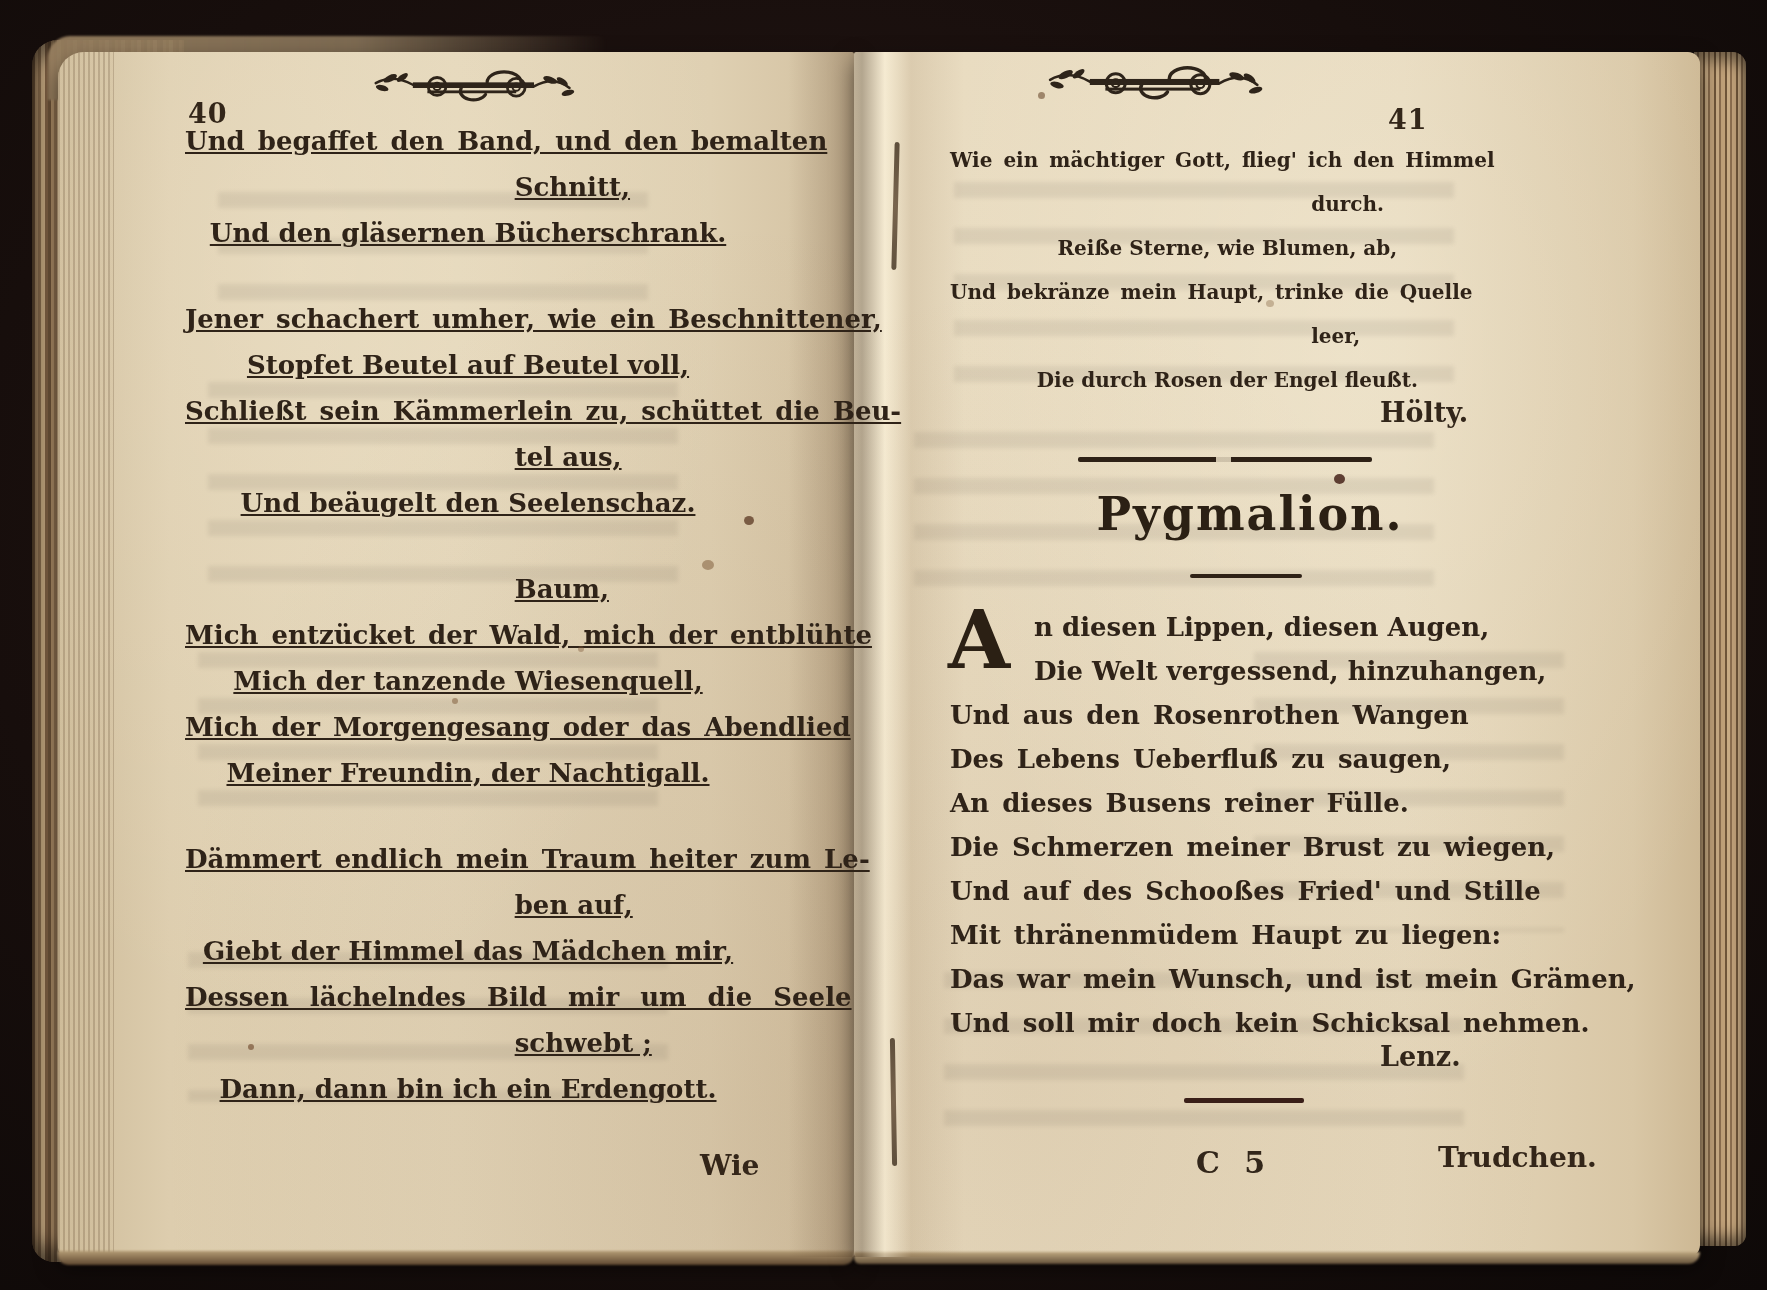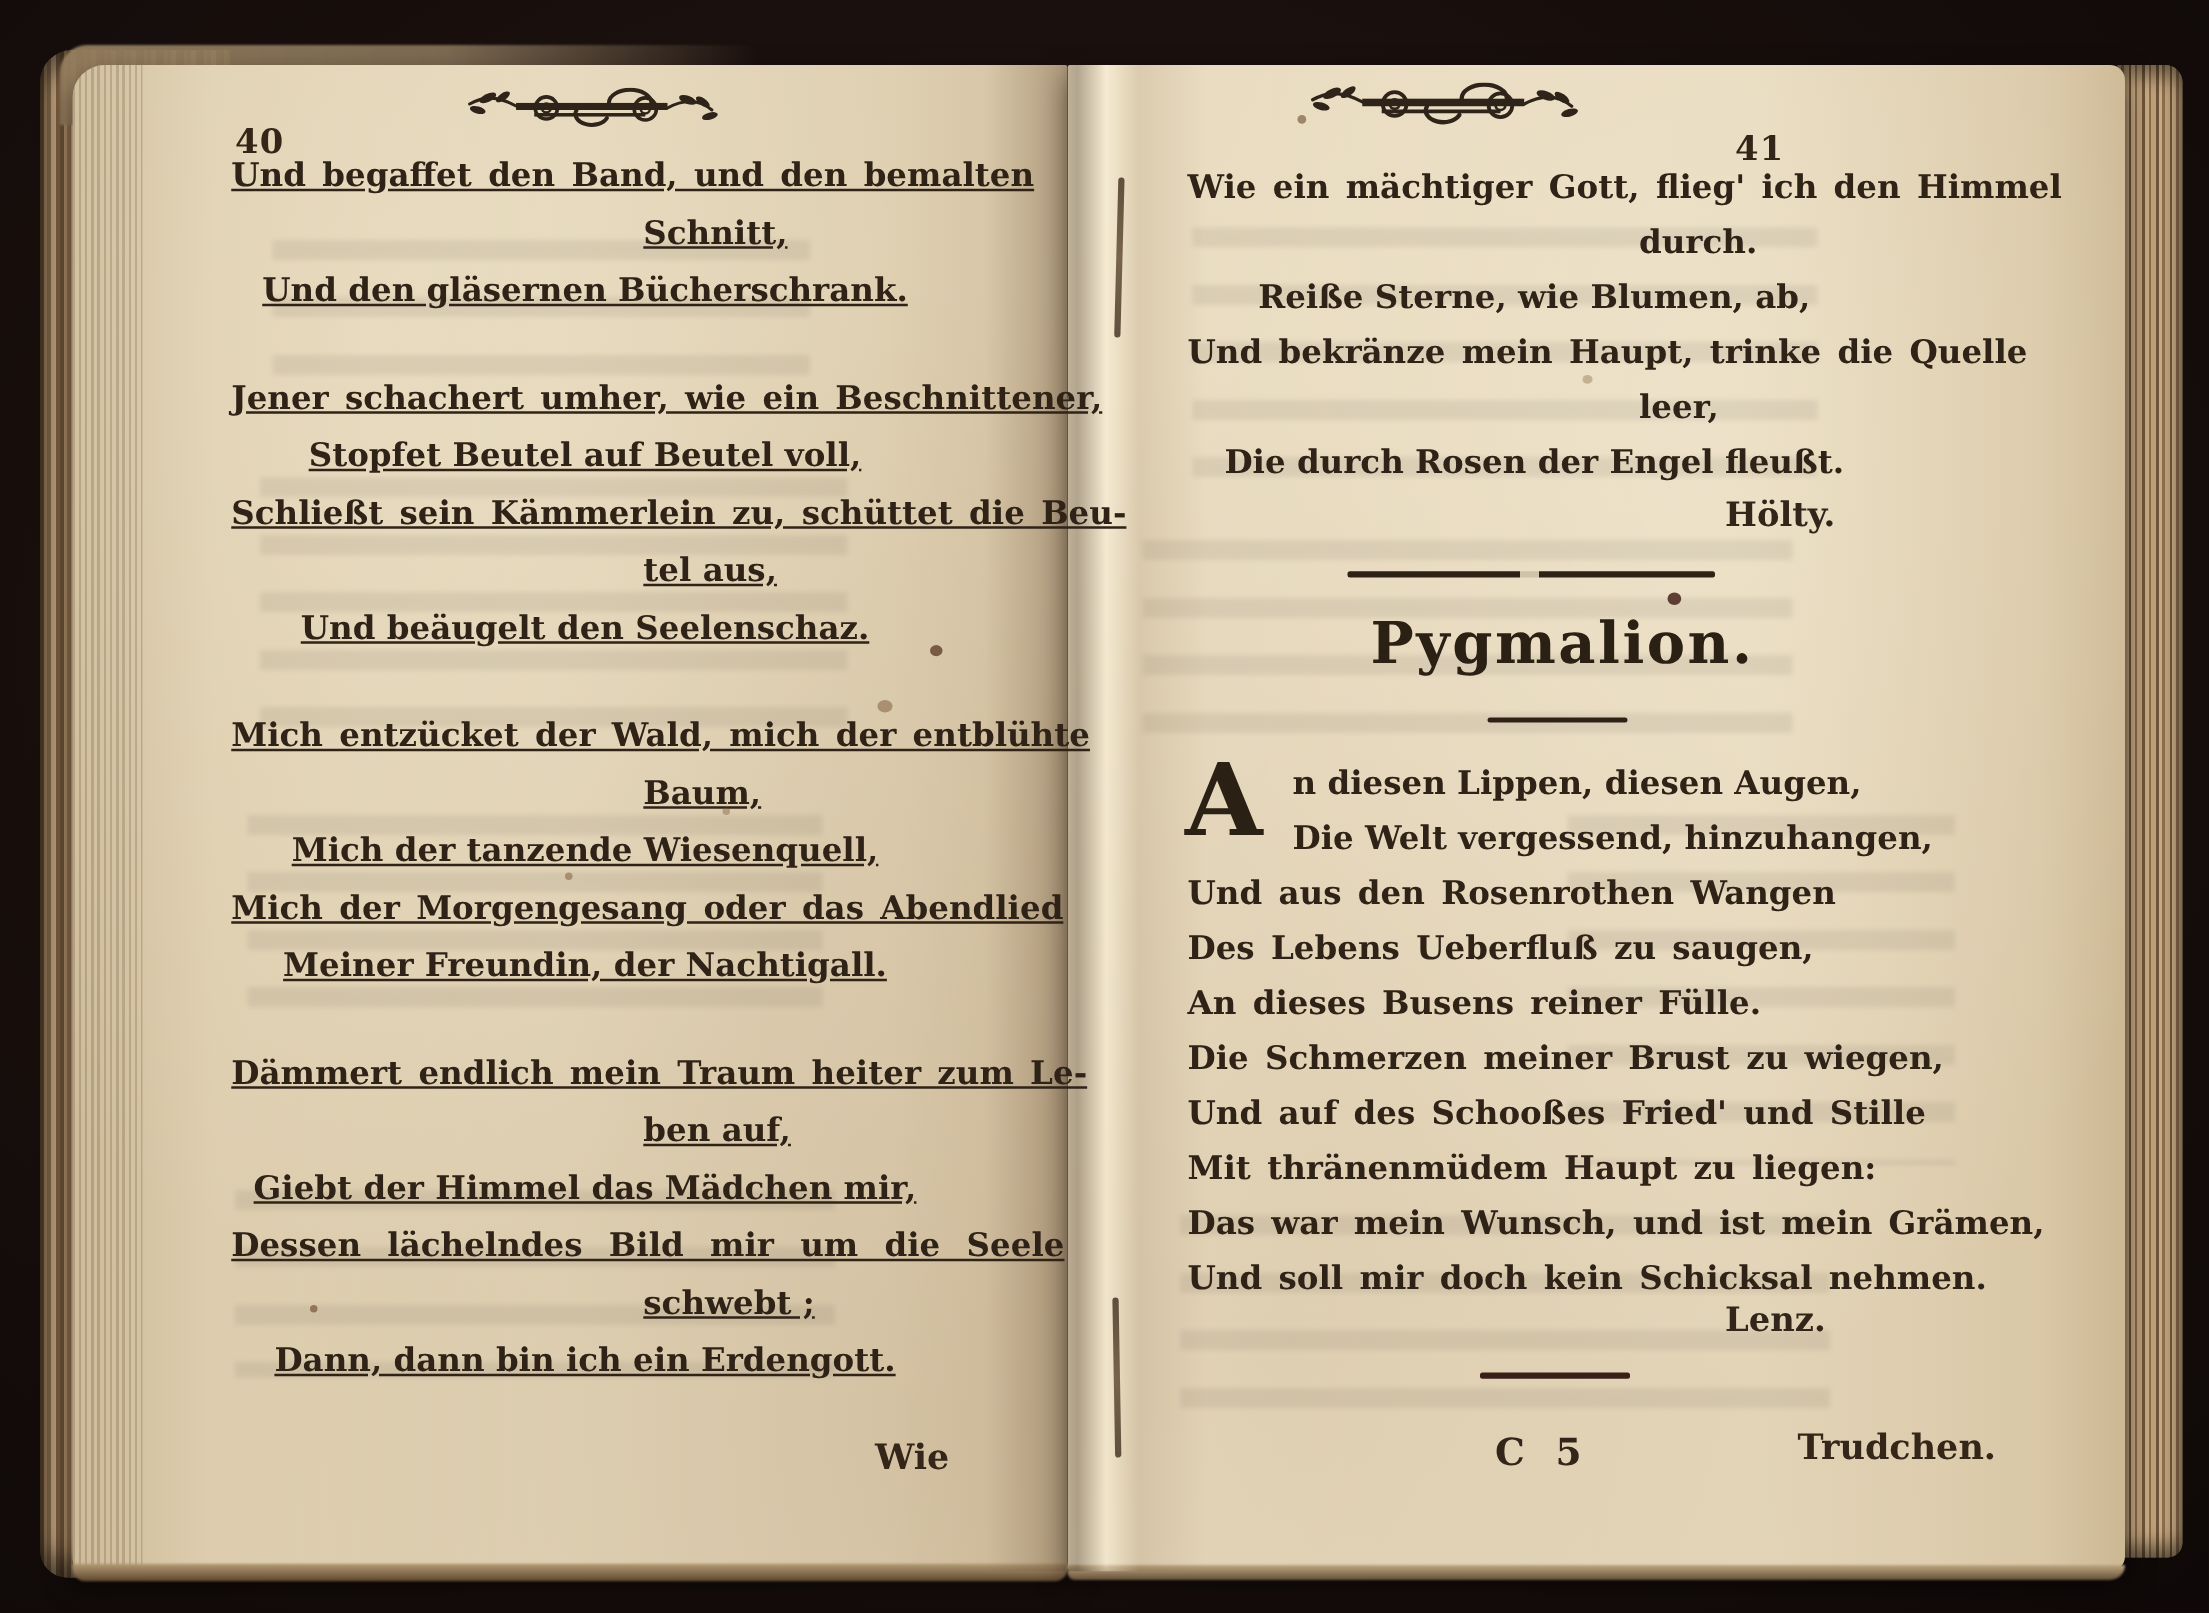--- a/index.html
+++ b/index.html
@@ -47,21 +47,21 @@
   .thread-bottom{left:891px;top:1038px;height:128px;transform:rotate(-1deg);}
   .pagenum{position:absolute;font:700 27px/30px "DejaVu Serif",serif;color:#332619;letter-spacing:1px;margin-top:25px;}
   .pagenum-left{left:188px;top:74px;}
   .pagenum-right{left:1388px;top:80px;}
   .ornament{position:absolute;}
   .ornament-left{left:366px;top:70px;width:210px;height:36px;}
   .ornament-right{left:1038px;top:66px;width:228px;height:38px;}
   .text-block{position:absolute;color:#2f2318;font-weight:700;}
   .left-text{left:185px;top:118px;width:622px;font-size:26px;}
   .left-text .line{height:46px;line-height:46px;text-decoration:underline;}
-  .right-text-1{left:950px;top:128px;width:645px;font-size:26px;}
+  .right-text-1{left:950px;top:138px;width:645px;font-size:20px;}
   .right-text-1 .line{height:44px;line-height:44px;}
   .poem2-text{left:950px;top:605px;width:645px;font-size:26px;}
   .poem2-text .line{height:44px;line-height:44px;}
   .line{white-space:nowrap;}
   .l-full{word-spacing:4px;}
   .l-wide{word-spacing:12px;}
   .l-center{text-align:center;padding-right:9%;}
   .left-text .l-hang{padding-left:53%;}
   .right-text-1 .l-center{padding-right:14%;}
   .right-text-1 .l-hang{padding-left:56%;}
@@ -146,22 +146,22 @@
       <div class="line l-full">Und begaffet den Band, und den bemalten</div>
       <div class="line l-hang">Schnitt,</div>
       <div class="line l-center">Und den gläsernen Bücherschrank.</div>
       <div class="line l-spacer"></div>
       <div class="line l-full">Jener schachert umher, wie ein Beschnittener,</div>
       <div class="line l-center">Stopfet Beutel auf Beutel voll,</div>
       <div class="line l-full">Schließt sein Kämmerlein zu, schüttet die Beu-</div>
       <div class="line l-hang">tel aus,</div>
       <div class="line l-center">Und beäugelt den Seelenschaz.</div>
       <div class="line l-spacer"></div>
+      <div class="line l-hang">Baum,</div>
       <div class="line l-full">Mich entzücket der Wald, mich der entblühte</div>
-      <div class="line l-hang">Baum,</div>
       <div class="line l-center">Mich der tanzende Wiesenquell,</div>
       <div class="line l-full">Mich der Morgengesang oder das Abendlied</div>
       <div class="line l-center">Meiner Freundin, der Nachtigall.</div>
       <div class="line l-spacer"></div>
       <div class="line l-full">Dämmert endlich mein Traum heiter zum Le-</div>
       <div class="line l-hang">ben auf,</div>
       <div class="line l-center">Giebt der Himmel das Mädchen mir,</div>
       <div class="line l-wide">Dessen lächelndes Bild mir um die Seele</div>
       <div class="line l-hang">schwebt ;</div>
       <div class="line l-center">Dann, dann bin ich ein Erdengott.</div>

